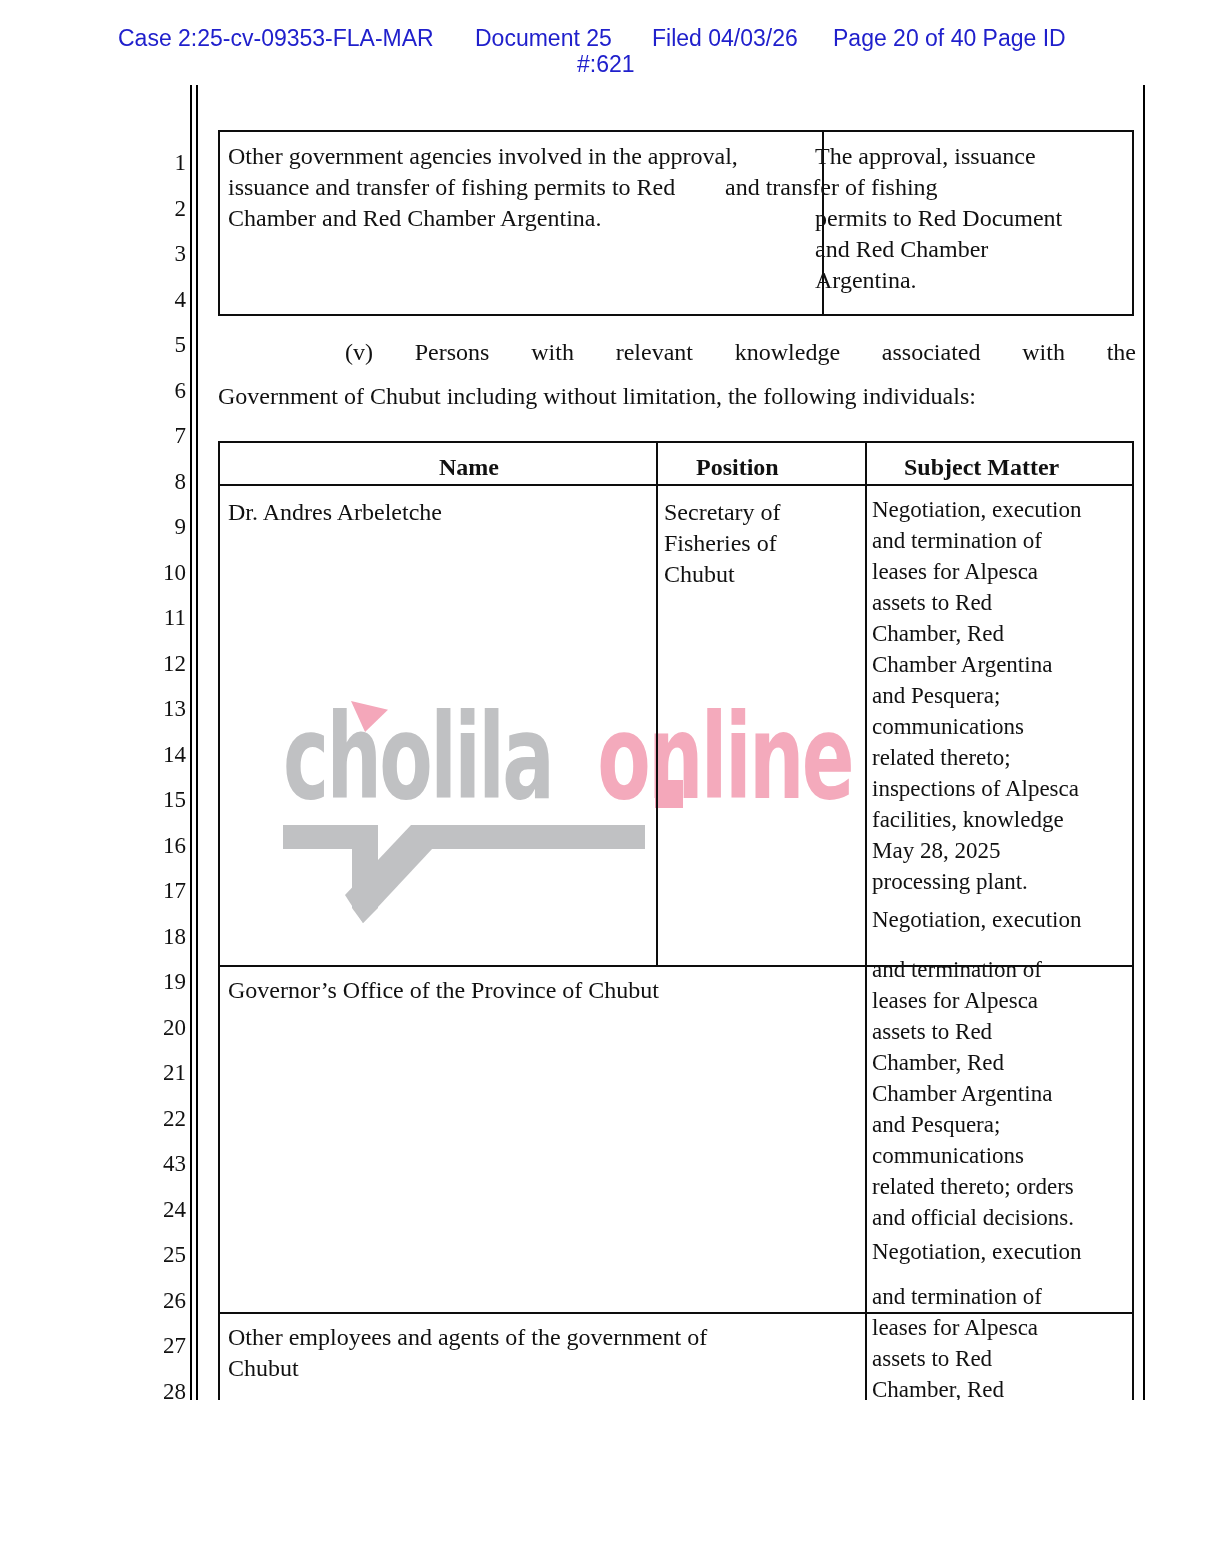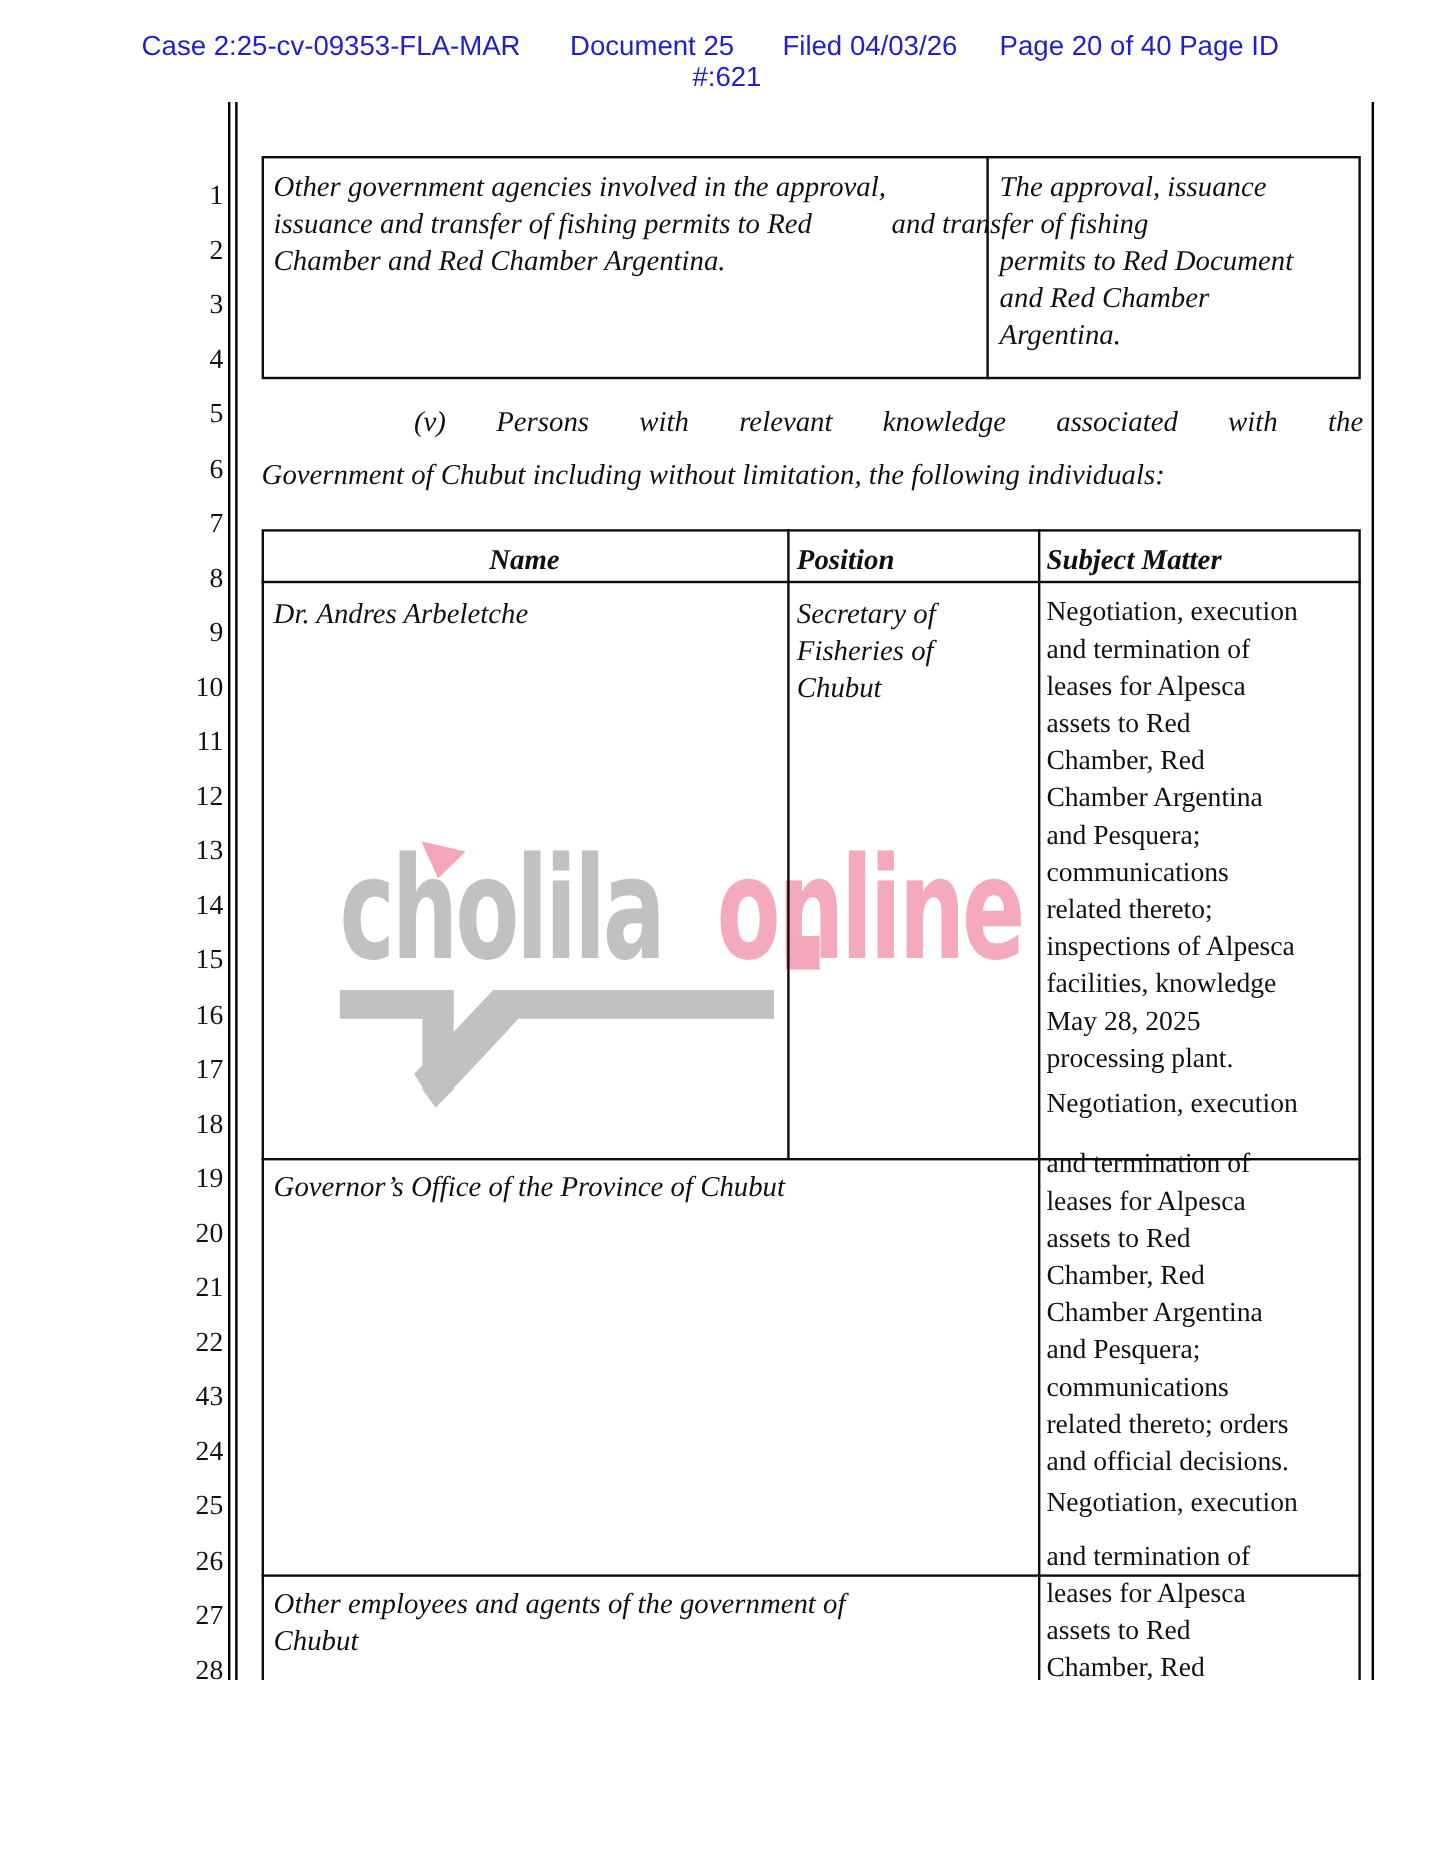--- a/index.html
+++ b/index.html
@@ -26,23 +26,23 @@
   .wm-gap{display:inline-block;width:68px;}
   .wm-dot{position:absolute;left:655px;top:780px;width:28px;height:28px;background:#f4a7ba;z-index:1;}
   .wm-wedge{position:absolute;left:351px;top:701px;width:37px;height:31px;background:#f4a7ba;
        clip-path:polygon(0 0,100% 28%,38% 100%);z-index:1;}
   .wm-tail{position:absolute;left:283px;top:820px;z-index:1;}
   
   .box{position:absolute;border:2px solid #0d0d0d;box-sizing:border-box;z-index:2;background:transparent;}
   .hline{position:absolute;height:2px;background:#0d0d0d;z-index:2;}
   .vline{position:absolute;width:2px;background:#0d0d0d;z-index:2;}
   
-  .txt{position:absolute;font-size:24px;line-height:31px;white-space:nowrap;z-index:3;font-style:italic;}
+  .txt{position:absolute;font-size:24px;line-height:31px;white-space:nowrap;z-index:3;}
   .lines div{height:31px;}
-  .bold{font-weight:bold;}
+  .bold{font-weight:bold;padding-left:32px;}
   .center{text-align:center;white-space:normal;}
   
   #tt-right div:nth-child(2){margin-left:-90px;}
   
   .justify-line{white-space:normal;text-align:justify;text-align-last:justify;}
   
   .sm-col{position:absolute;left:872px;top:497px;width:262px;font-size:23px;z-index:3;}
   .sm-para div{height:31px;white-space:nowrap;}
   .sm-para.p2{margin-top:7px;}
   .sm-para.p2 div:first-child{margin-bottom:19px;}
@@ -106,21 +106,21 @@
     <polygon points="80,103 150,28 128,5 62,75" fill="#c0c1c3"></polygon>
   </svg>
 
   <div class="box" style="left:218px;top:130px;width:916px;height:186px"></div>
   <div class="vline" style="left:822px;top:130px;height:186px"></div>
   <div class="txt lines" style="left:228px;top:141px">
       <div>Other government agencies involved in the approval,</div>
       <div>issuance and transfer of fishing permits to Red</div>
       <div>Chamber and Red Chamber Argentina.</div>
     </div>
-  <div class="txt lines" id="tt-right" style="left:833px;top:141px">
+  <div class="txt lines" id="tt-right" style="left:815px;top:141px">
       <div>The approval, issuance</div>
       <div>and transfer of fishing</div>
       <div>permits to Red Document</div>
       <div>and Red Chamber</div>
       <div>Argentina.</div>
     </div>
 
   <div class="txt justify-line" style="left:345px;top:337px;width:791px">(v) Persons with relevant knowledge associated with the</div>
   <div class="txt" style="left:218px;top:381px">Government of Chubut including without limitation, the following individuals:</div>
 

